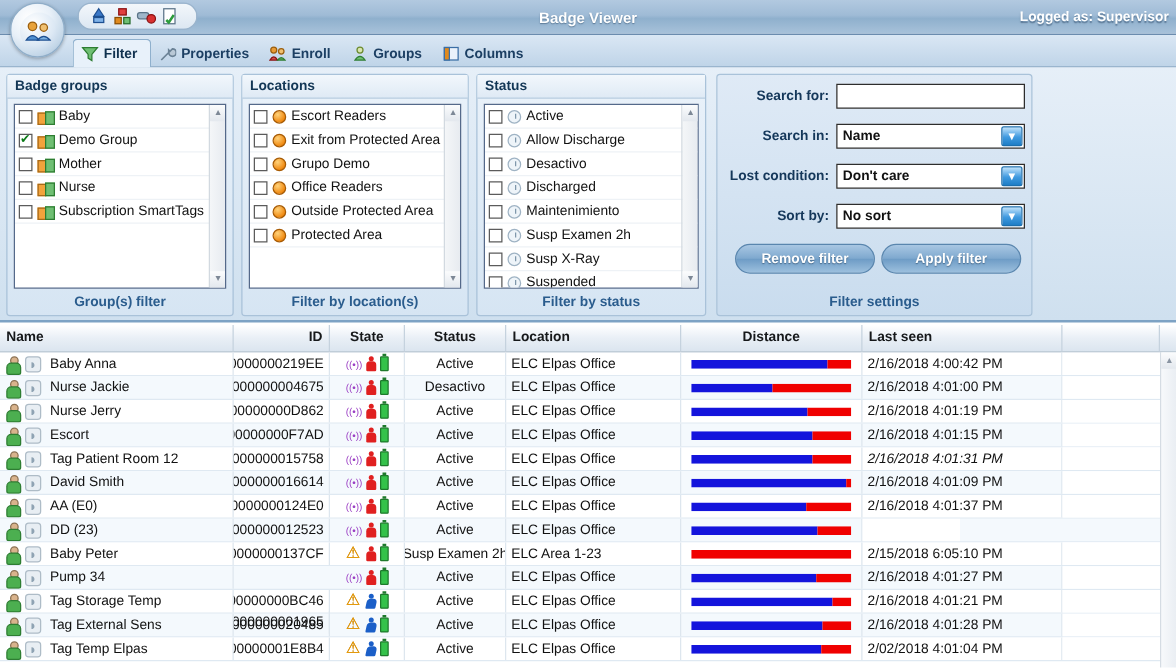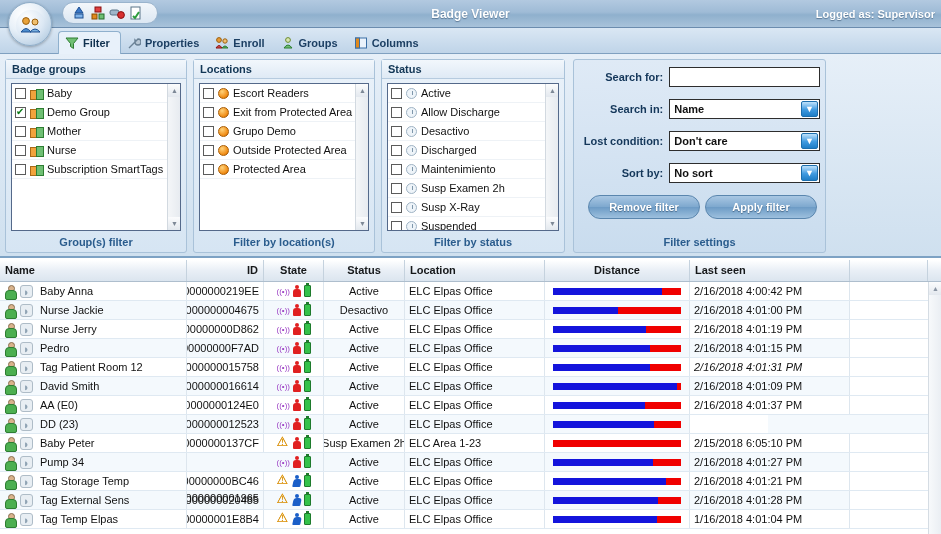--- a/index.html
+++ b/index.html
@@ -338,20 +338,25 @@
             <span>Exit from Protected Area</span>
           </div>
           <div class="litem">
             <span class="cbx"></span>
             <span class="dotorange"></span>
             <span>Grupo Demo</span>
           </div>
           <div class="litem">
             <span class="cbx"></span>
             <span class="dotorange"></span>
+            <span>Office Readers</span>
+          </div>
+          <div class="litem">
+            <span class="cbx"></span>
+            <span class="dotorange"></span>
             <span>Outside Protected Area</span>
           </div>
           <div class="litem">
             <span class="cbx"></span>
             <span class="dotorange"></span>
             <span>Protected Area</span>
           </div>
         </div>
       <div class="vscroll">
         <div class="vs-arrow up">▲</div>
@@ -524,21 +529,21 @@
             <div class="red" style="left: 73%; width: 27%;"></div>
           </div>
         </div>
         <div class="cell" style="width: 160px;">2/16/2018 4:01:19 PM</div>
         <div class="cell" style="width: 78px; background: rgb(255, 255, 255); border-right: none;"></div>
       </div>
       <div class="row">
         <div class="cell" style="width: 187px;">
           <span class="person-green"></span>
           <span class="wave-gray" style="margin-left: 4px;"></span>
-          <span style="margin-left: 7px;">Pedro</span>
+          <span style="margin-left: 7px;">Escort</span>
         </div>
         <div class="cell r" style="width: 77px;">00000000F7AD</div>
         <div class="cell c" style="width: 60px; gap: 2px;">
           <span class="signal" style="font-size: 8px;">((•))</span>
           <span class="pers-red"></span>
           <span class="batt"></span>
         </div>
         <div class="cell c" style="width: 81px;">Active</div>
         <div class="cell" style="width: 140px;">ELC Elpas Office</div>
         <div class="cell c" style="width: 145px;">
@@ -746,20 +751,20 @@
           <span class="batt"></span>
         </div>
         <div class="cell c" style="width: 81px;">Active</div>
         <div class="cell" style="width: 140px;">ELC Elpas Office</div>
         <div class="cell c" style="width: 145px;">
           <div class="bar">
             <div class="blue" style="width: 81%;"></div>
             <div class="red" style="left: 81%; width: 19%;"></div>
           </div>
         </div>
-        <div class="cell" style="width: 160px;">1/16/2018 4:01:04 PM</div>
+        <div class="cell" style="width: 160px;">2/02/2018 4:01:04 PM</div>
         <div class="cell" style="width: 78px; background: rgb(255, 255, 255); border-right: none;"></div>
       </div>
     </div>
   <div class="gridscroll">
     <div class="gs-arrow">▲</div>
   </div>
 </div>
 
 </body></html>

